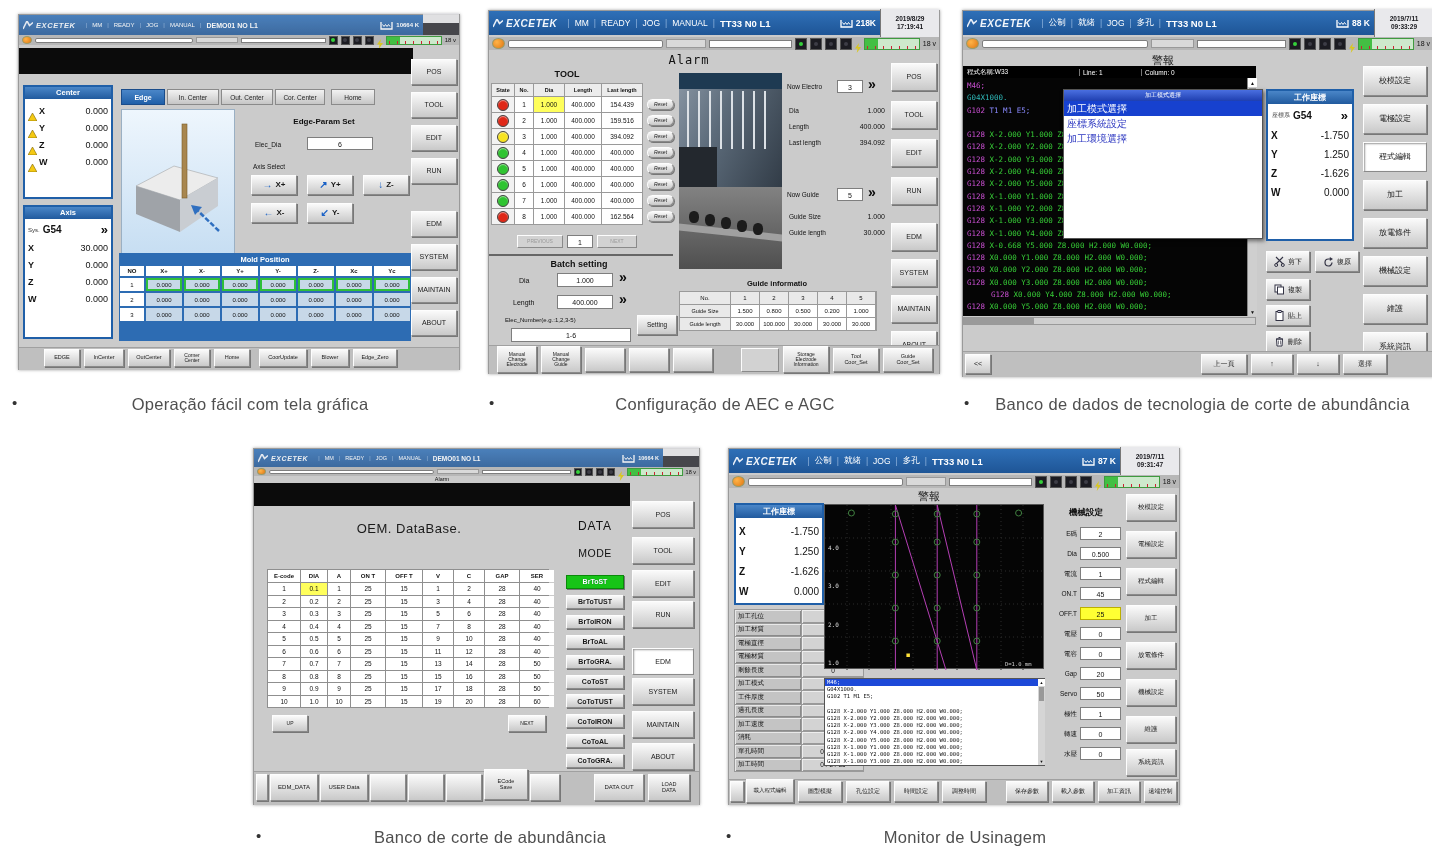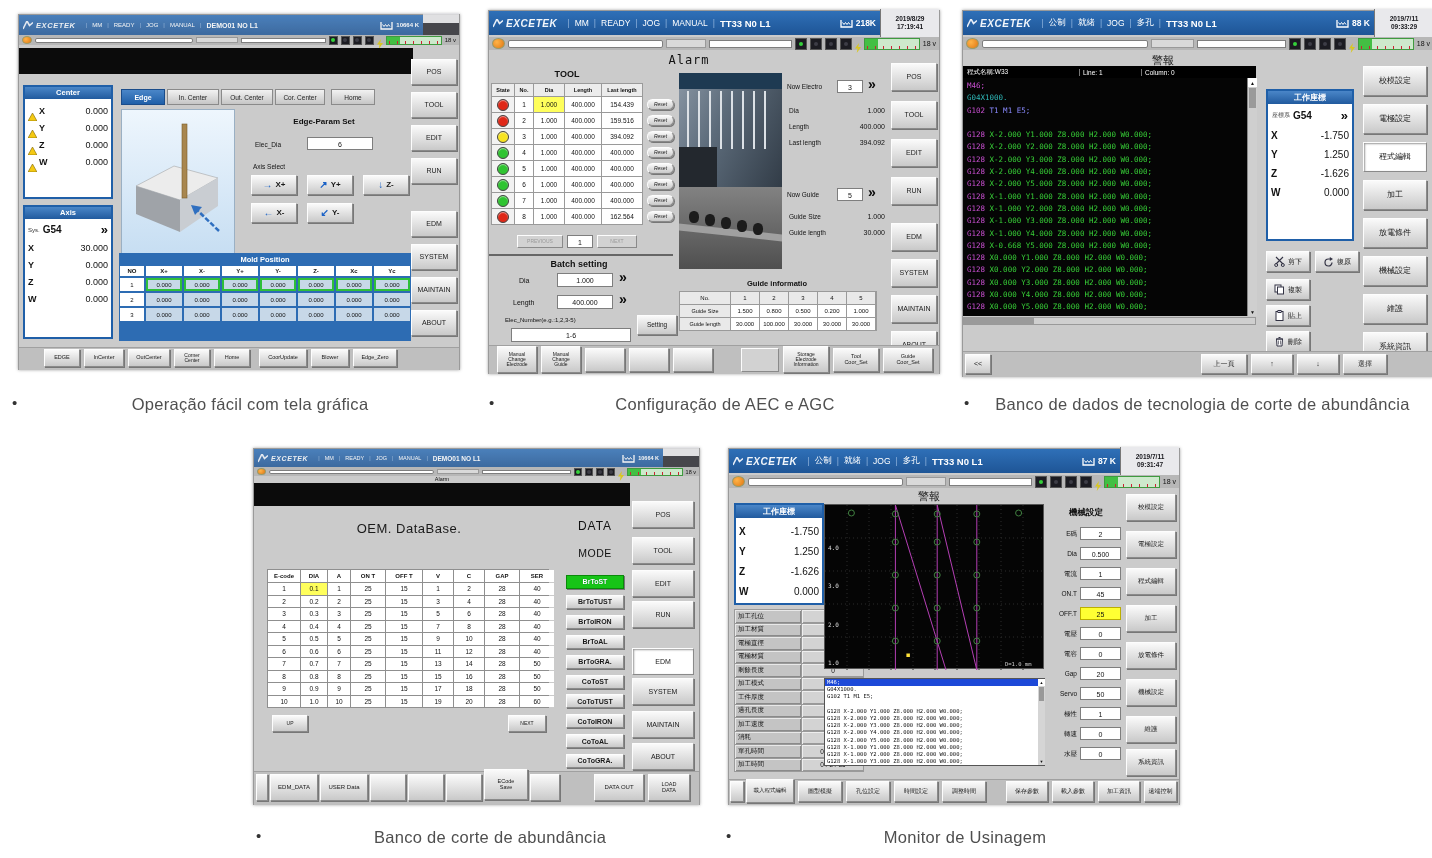--- a/index.html
+++ b/index.html
@@ -501,30 +501,36 @@
       <div style="white-space: pre; height: 12.3px;"><span style="color: rgb(200, 79, 208);">G128</span><span style="color: rgb(55, 207, 55);"> X-2.000 Y4.000 Z8.000 H2.000 W0.000;</span></div>
       <div style="white-space: pre; height: 12.3px;"><span style="color: rgb(200, 79, 208);">G128</span><span style="color: rgb(55, 207, 55);"> X-2.000 Y5.000 Z8.000 H2.000 W0.000;</span></div>
       <div style="white-space: pre; height: 12.3px;"><span style="color: rgb(200, 79, 208);">G128</span><span style="color: rgb(55, 207, 55);"> X-1.000 Y1.000 Z8.000 H2.000 W0.000;</span></div>
       <div style="white-space: pre; height: 12.3px;"><span style="color: rgb(200, 79, 208);">G128</span><span style="color: rgb(55, 207, 55);"> X-1.000 Y2.000 Z8.000 H2.000 W0.000;</span></div>
       <div style="white-space: pre; height: 12.3px;"><span style="color: rgb(200, 79, 208);">G128</span><span style="color: rgb(55, 207, 55);"> X-1.000 Y3.000 Z8.000 H2.000 W0.000;</span></div>
       <div style="white-space: pre; height: 12.3px;"><span style="color: rgb(200, 79, 208);">G128</span><span style="color: rgb(55, 207, 55);"> X-1.000 Y4.000 Z8.000 H2.000 W0.000;</span></div>
       <div style="white-space: pre; height: 12.3px;"><span style="color: rgb(200, 79, 208);">G128</span><span style="color: rgb(55, 207, 55);"> X-0.668 Y5.000 Z8.000 H2.000 W0.000;</span></div>
       <div style="white-space: pre; height: 12.3px;"><span style="color: rgb(200, 79, 208);">G128</span><span style="color: rgb(55, 207, 55);"> X0.000 Y1.000 Z8.000 H2.000 W0.000;</span></div>
       <div style="white-space: pre; height: 12.3px;"><span style="color: rgb(200, 79, 208);">G128</span><span style="color: rgb(55, 207, 55);"> X0.000 Y2.000 Z8.000 H2.000 W0.000;</span></div>
       <div style="white-space: pre; height: 12.3px;"><span style="color: rgb(200, 79, 208);">G128</span><span style="color: rgb(55, 207, 55);"> X0.000 Y3.000 Z8.000 H2.000 W0.000;</span></div>
-      <div style="white-space: pre; height: 12.3px;"><span style="color: rgb(200, 79, 208);">G128</span><span style="color: rgb(55, 207, 55);"> X0.000 Y4.000 Z8.000 H2.000 W0.000;</span></div>
+      <div style="white-space: pre; height: 12.3px; margin-left: 24px;"><span style="color: rgb(200, 79, 208);">G128</span><span style="color: rgb(55, 207, 55);"> X0.000 Y4.000 Z8.000 H2.000 W0.000;</span></div>
       <div style="white-space: pre; height: 12.3px;"><span style="color: rgb(200, 79, 208);">G128</span><span style="color: rgb(55, 207, 55);"> X0.000 Y5.000 Z8.000 H2.000 W0.000;</span></div>
     </div>
     <div class="abs" style="left: 284px; top: 67px; width: 9px; height: 238px; background: rgb(207, 207, 207); border-left: 1px solid rgb(136, 136, 136);">
       <div class="cell" style="height: 9px; font-size: 5px;">▲</div>
       <div style="height: 20px; background: rgb(154, 154, 154); margin: 1px;"></div>
       <div class="cell abs" style="left: 0px; bottom: 0px; width: 9px; height: 9px; font-size: 5px; background: rgb(207, 207, 207);">▼</div>
     </div>
     <div class="abs" style="left: 0px; top: 306px; width: 293px; height: 8px; background: rgb(207, 207, 207); border: 1px solid rgb(153, 153, 153); box-sizing: border-box;">
       <div style="width: 70px; height: 100%; background: rgb(154, 154, 154);"></div>
+    </div>
+    <div class="abs" style="left: 100px; top: 78px; width: 198px; height: 148px; background: rgb(255, 255, 255); border: 1px solid rgb(85, 85, 85); box-shadow: rgba(0, 0, 0, 0.5) 2px 2px 4px;">
+      <div style="height: 11px; background: linear-gradient(rgb(74, 111, 224), rgb(31, 63, 176)); color: rgb(255, 255, 255); font-size: 6px; text-align: center; line-height: 11px;">加工模式選擇</div>
+      <div style="font-size: 10px; height: 15px; line-height: 15px; padding-left: 3px; background: rgb(23, 65, 207); color: rgb(255, 255, 255);">加工模式選擇</div>
+      <div style="font-size: 10px; height: 15px; line-height: 15px; padding-left: 3px; color: rgb(42, 53, 192);">座標系統設定</div>
+      <div style="font-size: 10px; height: 15px; line-height: 15px; padding-left: 3px; color: rgb(42, 53, 192);">加工環境選擇</div>
     </div>
     <div class="bluebox abs" style="left: 303px; top: 78px; width: 88px; height: 152px;">
       <div class="bhead" style="height: 13px; font-size: 8px; line-height: 13px;">工作座標</div>
       <div style="position: absolute; left: 4px; right: 4px; top: 17px; height: 15px; display: flex; align-items: center; gap: 3px;">
         <div style="font-size: 6px; color: rgb(68, 68, 68);">座標系</div>
         <div style="font-weight: bold; font-size: 10px;">G54</div>
         <div class="chev" style="margin-left: auto; font-size: 13px;">»</div>
       </div>
       <div style="position: absolute; left: 3px; right: 3px; top: 36px; height: 17px; display: flex; align-items: center;">
         <div style="font-weight: bold; font-size: 10px;">X</div>

